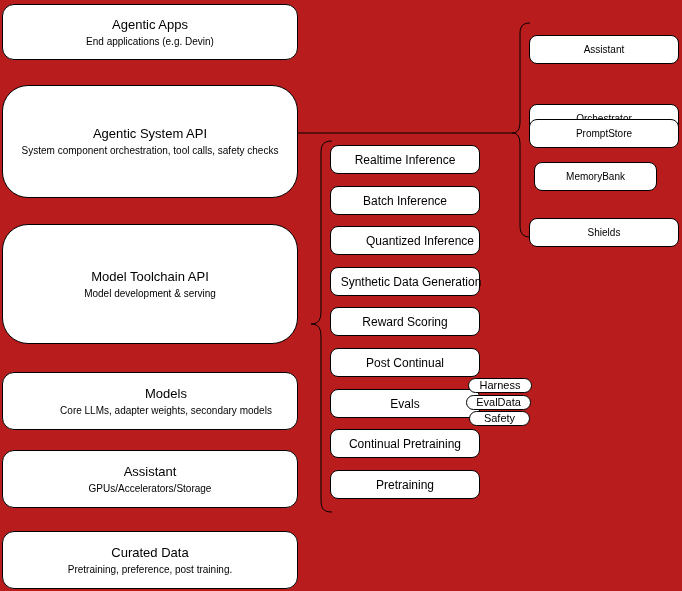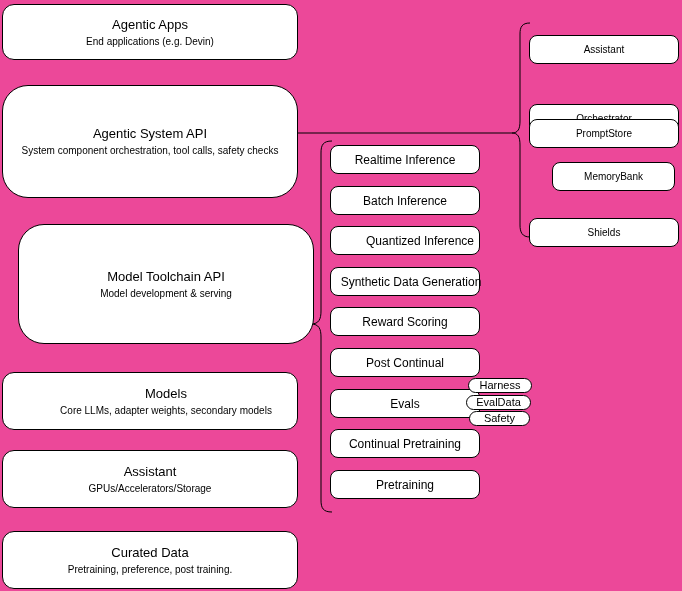--- a/index.html
+++ b/index.html
@@ -1,17 +1,17 @@
 <!DOCTYPE html>
 <html><head>
 <meta charset="utf-8">
 <style>
   html,body{margin:0;padding:0;background:#fff;}
   .canvas{
-    position:relative;width:682px;height:591px;background:#ec4899;
+    position:relative;width:682px;height:591px;background:#b91c1c;
     font-family:"Liberation Sans",sans-serif;color:#000;overflow:hidden;
   }
   svg.overlay{position:absolute;left:0;top:0;z-index:1;}
   svg.overlay path, svg.overlay line{fill:none;stroke:#000;stroke-width:1;}
   .node{
     position:absolute;box-sizing:border-box;border:1px solid #000;background:#fff;
     display:flex;flex-direction:column;align-items:center;justify-content:center;
     text-align:center;z-index:2;
   }
   .layer .title{font-size:13px;line-height:16px;white-space:nowrap;}
@@ -42,21 +42,21 @@
 
   <div id="left-stack">
       <div class="node layer" style="left: 2px; top: 4px; width: 296px; height: 56px; border-radius: 12px;">
         <div class="title">Agentic Apps</div>
         <div class="subtitle">End applications (e.g. Devin)</div>
       </div>
       <div class="node layer" style="left: 2px; top: 85px; width: 296px; height: 113px; border-radius: 26px;">
         <div class="title">Agentic System API</div>
         <div class="subtitle">System component orchestration, tool calls, safety checks</div>
       </div>
-      <div class="node layer" style="left: 18px; top: 224px; width: 296px; height: 120px; border-radius: 26px;">
+      <div class="node layer" style="left: 2px; top: 224px; width: 296px; height: 120px; border-radius: 26px;">
         <div class="title">Model Toolchain API</div>
         <div class="subtitle">Model development &amp; serving</div>
       </div>
       <div class="node layer" style="left: 2px; top: 372px; width: 296px; height: 58px; border-radius: 12px; padding-left: 32px;">
         <div class="title">Models</div>
         <div class="subtitle">Core LLMs, adapter weights, secondary models</div>
       </div>
       <div class="node layer" style="left: 2px; top: 450px; width: 296px; height: 58px; border-radius: 12px;">
         <div class="title">Assistant</div>
         <div class="subtitle">GPUs/Accelerators/Storage</div>
@@ -74,21 +74,21 @@
       <div class="node item" style="left: 330px; top: 307px; width: 150px; height: 29px;">Reward Scoring</div>
       <div class="node item" style="left: 330px; top: 348px; width: 150px; height: 29px;">Post Continual</div>
       <div class="node item" style="left: 330px; top: 389px; width: 150px; height: 29px;">Evals</div>
       <div class="node item" style="left: 330px; top: 429px; width: 150px; height: 29px;">Continual Pretraining</div>
       <div class="node item" style="left: 330px; top: 470px; width: 150px; height: 29px;">Pretraining</div>
     </div>
   <div id="right-stack">
       <div class="node rightitem" style="left: 529px; top: 35px; width: 150px; height: 29px;">Assistant</div>
       <div class="node rightitem" style="left: 529px; top: 88px; width: 150px; height: 29px; margin-top: 16px;">Orchestrator</div>
       <div class="node rightitem" style="left: 529px; top: 119px; width: 150px; height: 29px;">PromptStore</div>
-      <div class="node rightitem" style="left: 552px; top: 162px; width: 123px; height: 29px;">MemoryBank</div>
+      <div class="node rightitem" style="left: 534px; top: 162px; width: 123px; height: 29px;">MemoryBank</div>
       <div class="node rightitem" style="left: 529px; top: 206px; width: 150px; height: 29px; margin-top: 12px;">Shields</div>
     </div>
   <div id="pill-stack">
       <div class="pill" style="left: 468px; top: 378px; width: 64px; height: 15px;">Harness</div>
       <div class="pill" style="left: 466px; top: 395px; width: 65px; height: 15px;">EvalData</div>
       <div class="pill" style="left: 469px; top: 411px; width: 61px; height: 15px;">Safety</div>
     </div>
 
 </div>
 

